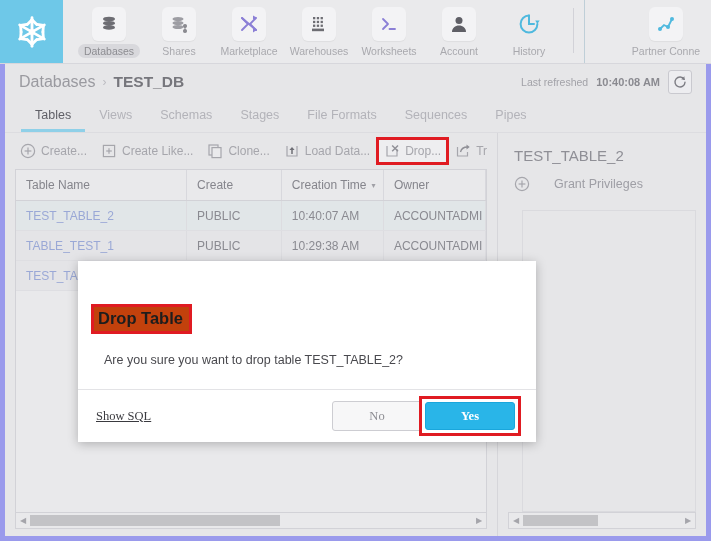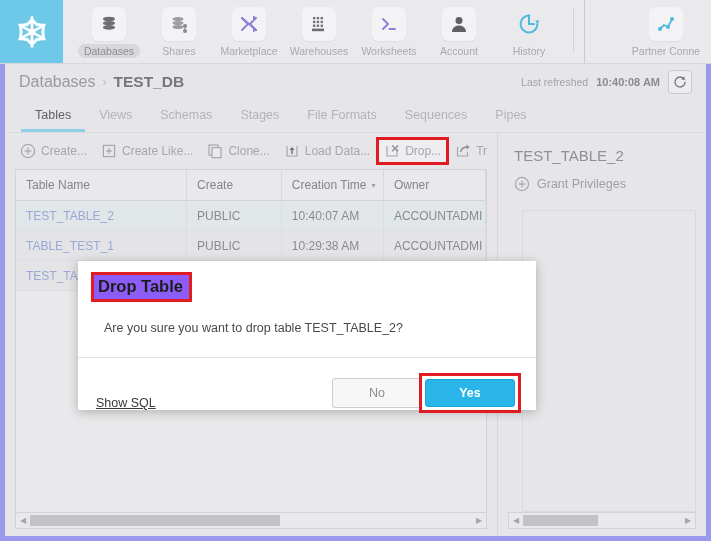--- a/index.html
+++ b/index.html
@@ -232,21 +232,21 @@
   .arrw { width: 14px; text-align: center; font-size: 8px; color: #a5a5ab; flex:0 0 auto; cursor:pointer;}
   .track { flex: 1 1 auto; height: 11px; position: relative; }
   .thumb { position: absolute; left: 0; top: 0; height: 11px; background: #c3c3c6; }
 
   
   .rp-title {
     font-size: 15px; color: #8f8f96;
     padding: 14px 0 0 16px;
   }
   .rp-grant {
-    display: flex; align-items: center; gap: 7px;
+    display: flex; align-items: center; gap: 24px;
     padding: 12px 0 0 16px;
     font-size: 12.5px; color: #9e9ea5;
     cursor: pointer;
   }
   .rp-grid {
     margin: 18px 10px 0 24px;
     border: 1px solid #dadade;
     background: #e6e6e8;
     flex: 1 1 auto;
     overflow: hidden;
@@ -268,32 +268,33 @@
     z-index: 50;
   }
   .modal-head {
     padding: 14px 0 11px 18px;
   }
   .modal-title {
     display: inline-block;
     font-size: 16.5px; font-weight: bold; color: #1d1d1d;
     outline: 3px solid #e01b22;
     padding: 2px 6px 3px 4px;
-    background: #8b5cf6;
-    position: relative; left: -2px;
+    background: #c2410c;
+    position: relative; left: -2px; margin-top: 32px;
   }
   .modal-body {
     padding: 11px 18px 22px 26px;
     font-size: 12.5px; color: #49494e;
     border-bottom: 1px solid #e3e3e6;
   }
   .modal-foot {
     height: 52px;
-    display: flex; align-items: flex-end;
+    display: flex; align-items: center;
     padding: 0 18px 0 18px;
+    font-family: Liberation Serif, serif;
   }
   .showsql {
     font-size: 12.5px; color: #3a3a3f;
     text-decoration: underline;
     cursor: pointer;
   }
   .foot-right { margin-left: auto; display: flex; align-items: center; gap: 0; }
   .btn-no {
     width: 88px; height: 28px;
     border: 1px solid #cdcdd2; border-radius: 3px;

